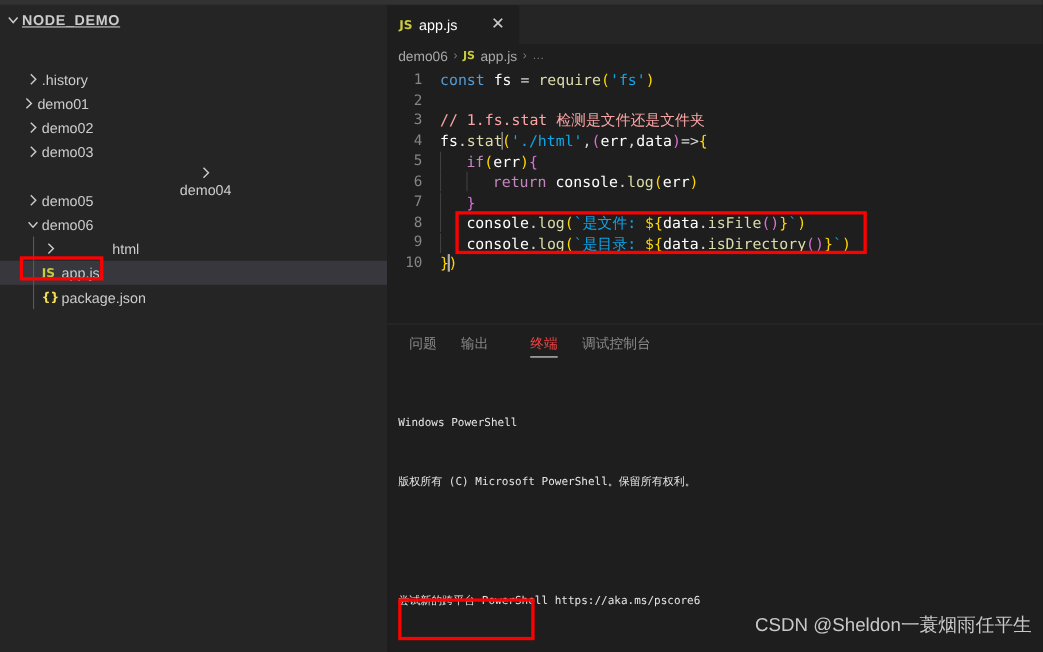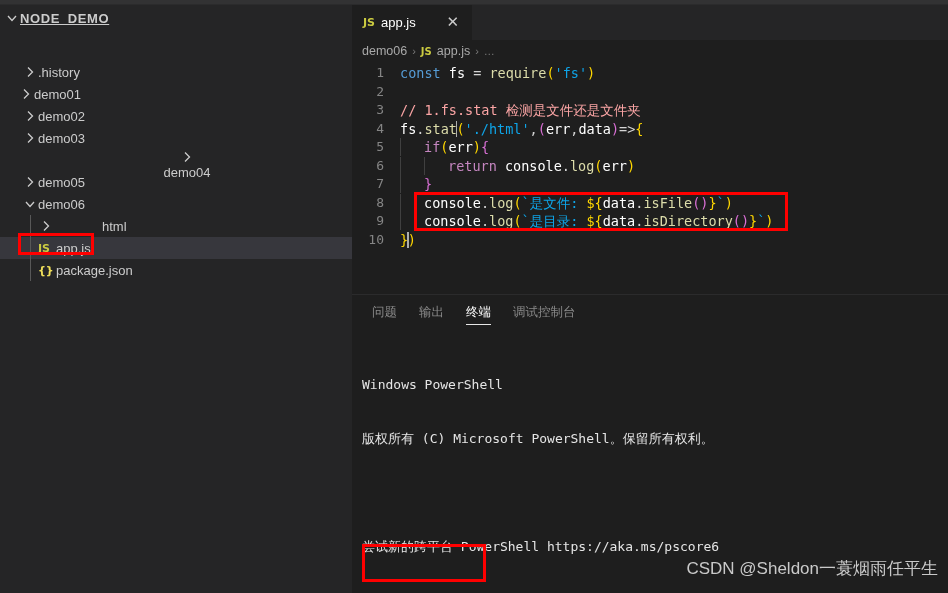--- a/index.html
+++ b/index.html
@@ -218,35 +218,35 @@
   }
   .ptab {
     font-size: 12.5px;
     color: #8a8a8a;
     cursor: pointer;
     position: relative;
     height: 35px;
     display: flex;
     align-items: center;
   }
-  .ptab.active { color: #ffffff; }
+  .ptab.active { color: #ef4444; margin-left: 16px; }
   .ptab.active::after {
     content: "";
     position: absolute;
     left: 0; right: 0; bottom: 5px;
     height: 1px;
     background: #e7e7e7;
   }
   .terminal {
     flex: 1 1 auto;
     min-height: 0;
     overflow: hidden;
     padding: 10px 0 0 10px;
     font-family: "DejaVu Sans Mono", monospace;
-    font-size: 13px;
+    font-size: 10px;
     line-height: 18px;
     color: #cccccc;
     white-space: pre;
   }
   .tline { height: 18px; white-space: pre; }
   .t-white  { color: #e5e5e5; }
 
   .watermark {
     position: absolute;
     right: 10px;

